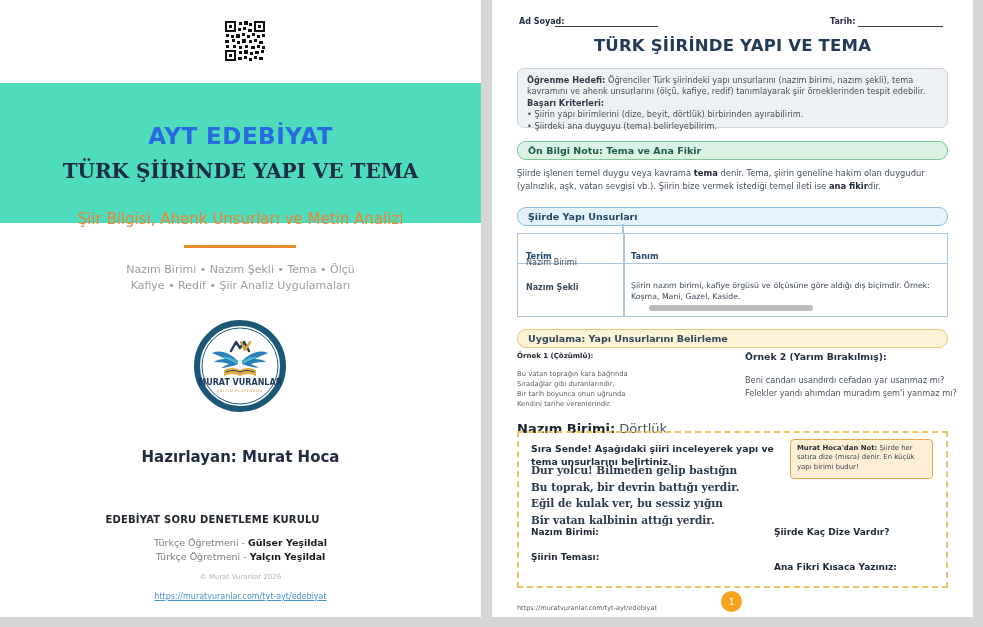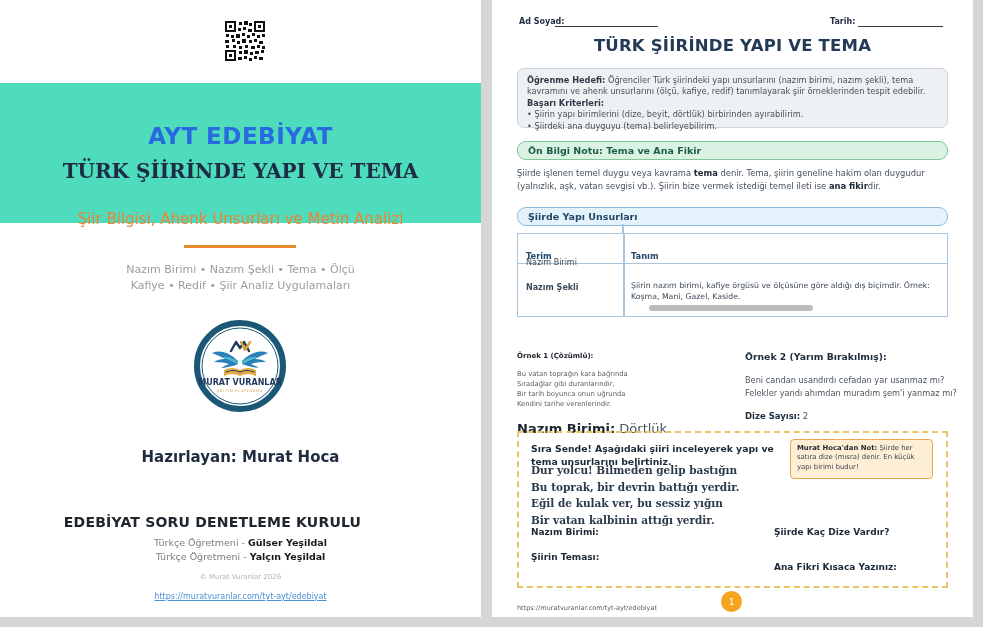--- a/index.html
+++ b/index.html
@@ -16,21 +16,21 @@
   .qr{position:absolute;top:20px;left:224px;width:42px;height:42px;}
   .banner{position:absolute;top:83px;left:0;width:481px;height:140px;background:#4edcbc;
           display:flex;flex-direction:column;align-items:center;justify-content:center;gap:10px;}
   .banner-line1{color:#2a6ae0;font-size:23px;font-weight:bold;letter-spacing:.5px;white-space:nowrap;}
   .banner-line2{color:#1d2b45;font-size:20px;font-weight:bold;font-family:"DejaVu Serif","Liberation Serif",serif;white-space:nowrap;}
   .subtitle{position:absolute;top:210px;left:0;width:481px;text-align:center;color:#ee8434;font-size:15px;white-space:nowrap;}
   .divider{position:absolute;top:245px;left:184px;width:112px;height:3px;background:#e8892f;}
   .topics{position:absolute;top:262px;left:0;width:481px;text-align:center;color:#9d9d9d;font-size:11px;line-height:16px;}
   .logo{position:absolute;top:320px;left:194px;width:92px;height:92px;}
   .author{position:absolute;top:448px;left:0;width:481px;text-align:center;color:#1f2c3f;font-size:15px;font-weight:bold;}
-  .board-title{position:absolute;top:514px;left:0;width:425px;text-align:center;color:#20262e;font-size:14px;font-weight:bold;letter-spacing:.2px;}
+  .board-title{position:absolute;top:514px;left:0;width:425px;text-align:center;color:#20262e;font-size:10px;font-weight:bold;letter-spacing:.2px;}
   .board-members{position:absolute;top:536px;left:0;width:481px;text-align:center;font-size:9.5px;line-height:14px;color:#7d7d7d;}
   .board-members b{color:#16181c;}
   .copyright{position:absolute;top:573px;left:0;width:481px;text-align:center;color:#b3b3b3;font-size:7px;}
   .left-link{position:absolute;top:592px;left:0;width:481px;text-align:center;color:#4a90d9;font-size:8px;text-decoration:underline;cursor:pointer;}
 
   
   .hdr-label{position:absolute;font-size:8px;font-weight:bold;color:#1f2c3f;white-space:nowrap;}
   .hdr-line{position:absolute;border-bottom:1px solid #3a3a3a;height:1px;}
   .r-title{position:absolute;top:36px;left:0;width:481px;text-align:center;color:#233a56;font-size:16.5px;font-weight:bold;letter-spacing:.2px;white-space:nowrap;}
 
@@ -222,40 +222,40 @@
     <div class="tbl-hrow">
       <div class="tbl-h" style="left:8px;">Terim</div>
       <div class="tbl-h" style="left:113px;">Tanım</div>
     </div>
     <div class="tbl-term" style="top:24px;">Nazım Birimi</div>
     <div class="tbl-term" style="top:49px;font-weight:bold;">Nazım Şekli</div>
     <div class="tbl-def" style="top:47px;">Şiirin nazım birimi, kafiye örgüsü ve ölçüsüne göre aldığı dış biçimdir. Örnek: Koşma, Mani, Gazel, Kaside.</div>
     <div class="tbl-graybar"></div>
   </div>
 
+  <div class="hdr-box yellow-box">Uygulama: Yapı Unsurlarını Belirleme</div>
 
   <div class="ex1">
     <div class="ex1-title">Örnek 1 (Çözümlü):</div>
     <div class="ex1-poem">
       <div>Bu vatan toprağın kara bağrında</div>
       <div>Sıradağlar gibi duranlarındır,</div>
       <div>Bir tarih boyunca onun uğrunda</div>
       <div>Kendini tarihe verenlerindir.</div>
     </div>
     <div class="ex1-ans"><b>Nazım Birimi:</b><span> Dörtlük</span></div>
   </div>
 
   <div class="ex2">
     <div class="ex2-title">Örnek 2 (Yarım Bırakılmış):</div>
     <div class="ex2-poem">
       <div>Beni candan usandırdı cefadan yar usanmaz mı?</div>
       <div>Felekler yandı ahımdan muradım şem'i yanmaz mı?</div>
     </div>
     <div class="ex2-fields">
-      <div class="ex2-field"><b>Dize Sayısı:</b><span> 2</span></div>
     </div>
   </div>
 
   <div class="dash-box">
     <div class="prompt">Sıra Sende! Aşağıdaki şiiri inceleyerek yapı ve tema unsurlarını belirtiniz.</div>
     <div class="note-card"><b>Murat Hoca'dan Not:</b><span> Şiirde her satıra dize (mısra) denir. En küçük yapı birimi budur!</span></div>
     <div class="s-poem">
       <div>Dur yolcu! Bilmeden gelip bastığın</div>
       <div>Bu toprak, bir devrin battığı yerdir.</div>
       <div>Eğil de kulak ver, bu sessiz yığın</div>

